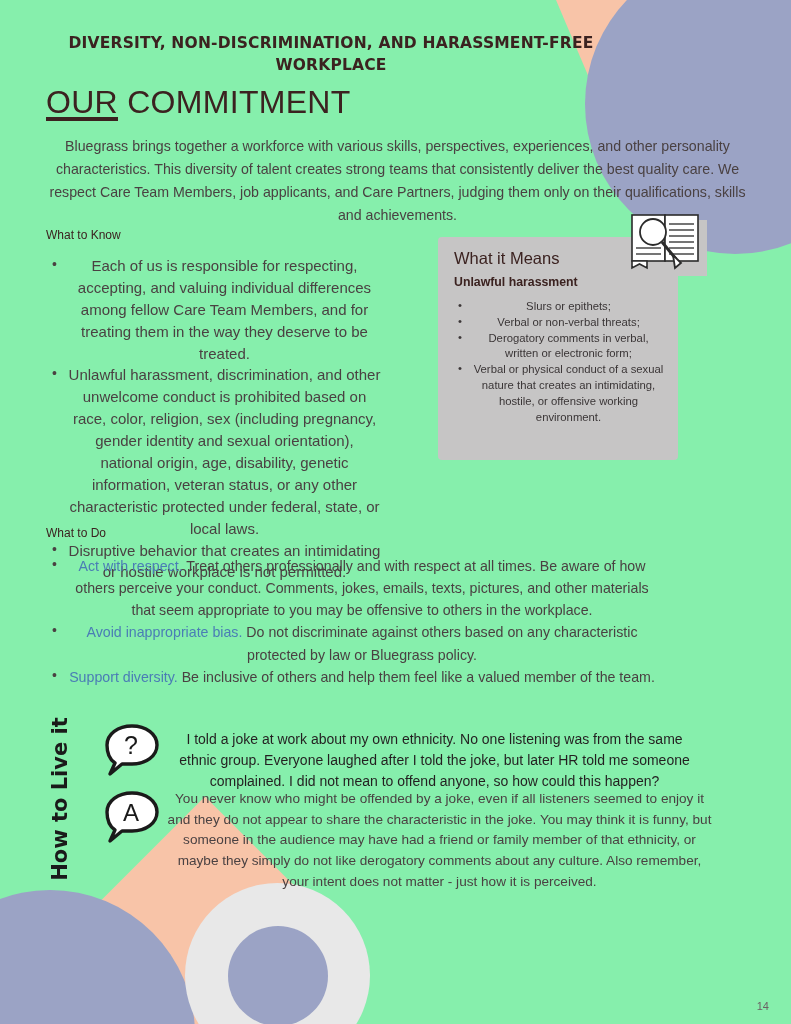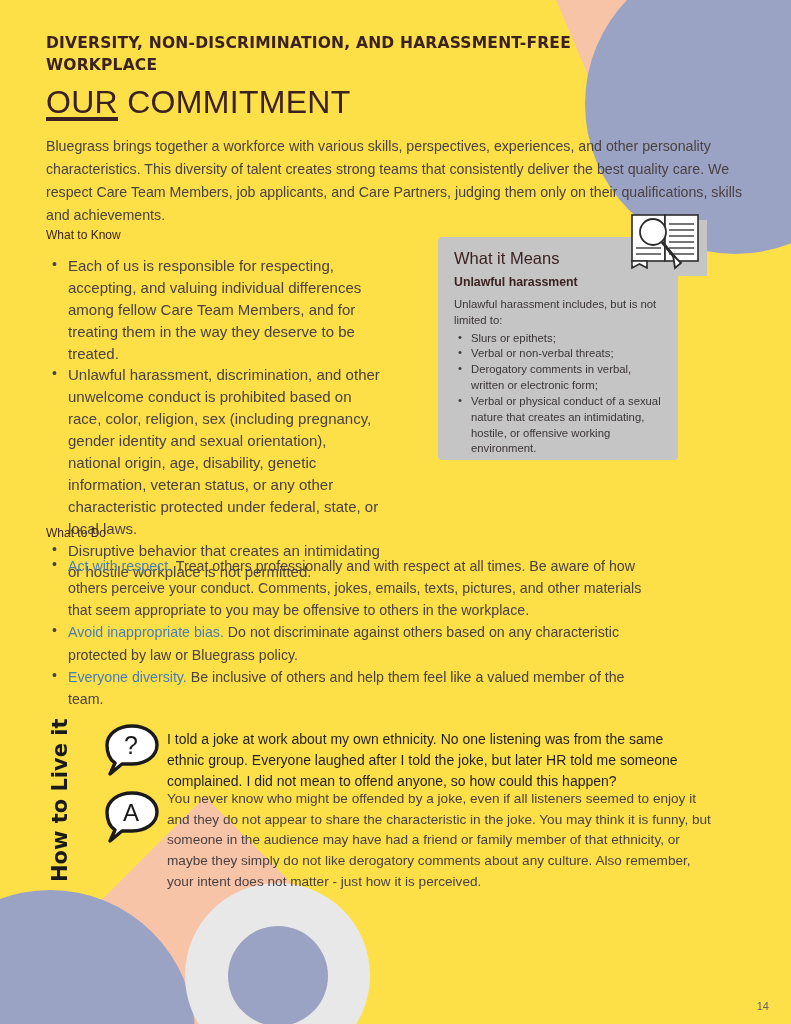--- a/index.html
+++ b/index.html
@@ -8,21 +8,22 @@
     background: #ffffff;
   }
   body {
     font-family: "Liberation Sans", sans-serif;
   }
   #page {
     position: relative;
     width: 791px;
     height: 1024px;
     overflow: hidden;
-    background: #fde047;
+    background: #86efac;
+    text-align: center;
   }
 
   
   .deco { position: absolute; pointer-events: none; }
 
   
   .deco-top-graydisc {
     top: -118px; left: 560px;
     width: 200px; height: 200px;
     border-radius: 50%;
@@ -293,21 +294,20 @@
     <ul class="bullets know-list">
       <li>Each of us is responsible for respecting, accepting, and valuing individual differences among fellow Care Team Members, and for treating them in the way they deserve to be treated.</li>
       <li>Unlawful harassment, discrimination, and other unwelcome conduct is prohibited based on race, color, religion, sex (including pregnancy, gender identity and sexual orientation), national origin, age, disability, genetic information, veteran status, or any other characteristic protected under federal, state, or local laws.</li>
       <li>Disruptive behavior that creates an intimidating or hostile workplace is not permitted.</li>
     </ul>
 
     <div class="means-card">
       <div class="means-title">What it Means</div>
       <div class="means-sub">Unlawful harassment</div>
       <div class="means-body">
-        <div>Unlawful harassment includes, but is not limited to:</div>
         <ul>
           <li>Slurs or epithets;</li>
           <li>Verbal or non-verbal threats;</li>
           <li>Derogatory comments in verbal, written or electronic form;</li>
           <li>Verbal or physical conduct of a sexual nature that creates an intimidating, hostile, or offensive working environment.</li>
         </ul>
       </div>
     </div>
 
     <div class="book-icon">
@@ -333,21 +333,21 @@
           <path d="M33 30 L47 47" stroke-width="3"></path>
           <path d="M44 43 L52 51 L46 56 Z"></path>
         </g>
       </svg>
     </div>
 
     <div class="section-head sh-do">What to Do</div>
     <ul class="bullets do-list">
       <li><span class="lede">Act with respect.</span><span> Treat others professionally and with respect at all times.  Be aware of how others perceive your conduct. Comments, jokes, emails, texts, pictures, and other materials that seem appropriate to you may be offensive to others in the workplace.</span></li>
       <li><span class="lede">Avoid inappropriate bias.</span><span> Do not discriminate against others based on any characteristic protected by law or Bluegrass policy.</span></li>
-      <li><span class="lede">Everyone diversity.</span><span> Be inclusive of others and help them feel like a valued member of the team.</span></li>
+      <li><span class="lede">Support diversity.</span><span> Be inclusive of others and help them feel like a valued member of the team.</span></li>
     </ul>
 
     <div class="live-label-wrap">
       <div class="live-label-inner">How to Live it</div>
     </div>
 
     <div class="qa-q-bubble">
       <svg width="56" height="54" viewBox="0 0 56 54">
         <path d="M28 3 C42 3 53 11 53 22 C53 33 42 41 28 41 L18 41 L6 51 L11 40 C5 36 3 29 3 22 C3 11 14 3 28 3 Z" fill="#ffffff" stroke="#1A1A1A" stroke-width="3.4" stroke-linejoin="round"></path>
         <text x="27" y="31" font-family="Liberation Sans, sans-serif" font-size="25" fill="#1A1A1A" text-anchor="middle">?</text>

